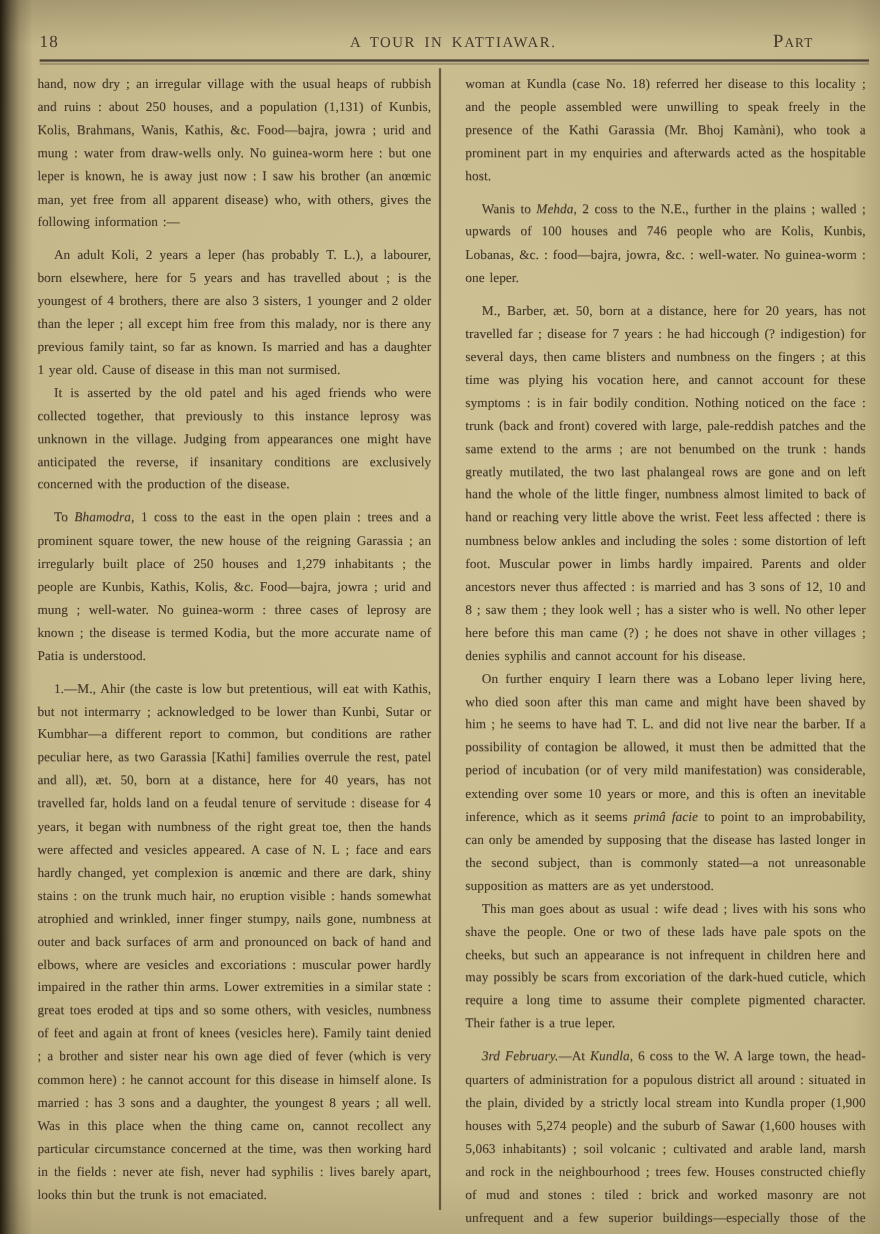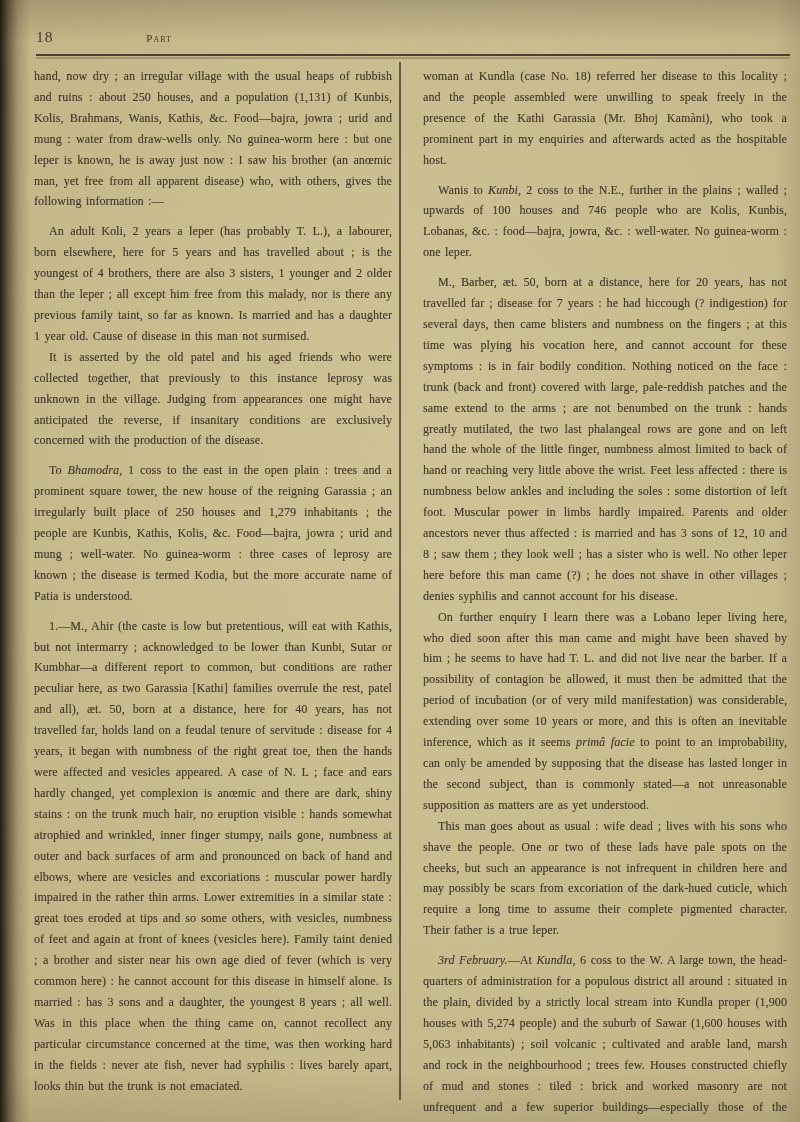--- a/index.html
+++ b/index.html
@@ -33,25 +33,25 @@
   }
   .running-title {
     flex: 1;
     text-align: center;
     font-size: 13.5px;
     letter-spacing: 1.4px;
     word-spacing: 3px;
   }
   .corner-label {
     width: 90px;
-    text-align: right;
+    text-align: center;
     padding-right: 44px;
     box-sizing: border-box;
     font-variant: small-caps;
-    font-size: 11px;
+    font-size: 17px;
     letter-spacing: 1px;
   }
 
   .header-rule {
     position: absolute;
     top: 54px; left: 36px; right: 10px;
     height: 2px;
     background: #4a4034;
     box-shadow: 0 3px 0 rgba(74, 64, 52, 0.30);
   }
@@ -88,39 +88,40 @@
   .para.gap { margin-top: 9px; }
   .it { font-style: italic; }
 </style>
 </head>
 <body>
 
 <div class="page">
 
   <div class="header">
     <div class="page-num">18</div>
+    <div class="running-title">A TOUR IN KATTIAWAR.</div>
     <div class="corner-label">Part</div>
   </div>
 
   <div class="header-rule"></div>
 
   <div class="column-divider"></div>
 
   <div class="text-body">
     <div class="col left">
         <p class="para"><span>hand, now dry ; an irregular village with the usual heaps of rubbish and ruins : about 250 houses, and a population (1,131) of Kunbis, Kolis, Brahmans, Wanis, Kathis, &amp;c. Food—bajra, jowra ; urid and mung : water from draw-wells only. No guinea-worm here : but one leper is known, he is away just now : I saw his brother (an anœmic man, yet free from all apparent disease) who, with others, gives the following information :—</span></p>
         <p class="para indent gap"><span>An adult Koli, 2 years a leper (has probably T. L.), a labourer, born elsewhere, here for 5 years and has travelled about ; is the youngest of 4 brothers, there are also 3 sisters, 1 younger and 2 older than the leper ; all except him free from this malady, nor is there any previous family taint, so far as known. Is married and has a daughter 1 year old. Cause of disease in this man not surmised.</span></p>
         <p class="para indent"><span>It is asserted by the old patel and his aged friends who were collected together, that previously to this instance leprosy was unknown in the village. Judging from appearances one might have anticipated the reverse, if insanitary conditions are exclusively concerned with the production of the disease.</span></p>
         <p class="para indent gap"><span>To </span><span class="it">Bhamodra</span><span>, 1 coss to the east in the open plain : trees and a prominent square tower, the new house of the reigning Garassia ; an irregularly built place of 250 houses and 1,279 inhabitants ; the people are Kunbis, Kathis, Kolis, &amp;c. Food—bajra, jowra ; urid and mung ; well-water. No guinea-worm : three cases of leprosy are known ; the disease is termed Kodia, but the more accurate name of Patia is understood.</span></p>
         <p class="para indent gap"><span>1.—M., Ahir (the caste is low but pretentious, will eat with Kathis, but not intermarry ; acknowledged to be lower than Kunbi, Sutar or Kumbhar—a different report to common, but conditions are rather peculiar here, as two Garassia [Kathi] families overrule the rest, patel and all), æt. 50, born at a distance, here for 40 years, has not travelled far, holds land on a feudal tenure of servitude : disease for 4 years, it began with numbness of the right great toe, then the hands were affected and vesicles appeared. A case of N. L ; face and ears hardly changed, yet complexion is anœmic and there are dark, shiny stains : on the trunk much hair, no eruption visible : hands somewhat atrophied and wrinkled, inner finger stumpy, nails gone, numbness at outer and back surfaces of arm and pronounced on back of hand and elbows, where are vesicles and excoriations : muscular power hardly impaired in the rather thin arms. Lower extremities in a similar state : great toes eroded at tips and so some others, with vesicles, numbness of feet and again at front of knees (vesicles here). Family taint denied ; a brother and sister near his own age died of fever (which is very common here) : he cannot account for this disease in himself alone. Is married : has 3 sons and a daughter, the youngest 8 years ; all well. Was in this place when the thing came on, cannot recollect any particular circumstance concerned at the time, was then working hard in the fields : never ate fish, never had syphilis : lives barely apart, looks thin but the trunk is not emaciated.</span></p>
       </div>
     <div class="gutter"></div>
     <div class="col right">
         <p class="para"><span>woman at Kundla (case No. 18) referred her disease to this locality ; and the people assembled were unwilling to speak freely in the presence of the Kathi Garassia (Mr. Bhoj Kamàni), who took a prominent part in my enquiries and afterwards acted as the hospitable host.</span></p>
-        <p class="para indent gap"><span>Wanis to </span><span class="it">Kunbi</span><span>, 2 coss to the N.E., further in the plains ; walled ; upwards of 100 houses and 746 people who are Kolis, Kunbis, Lobanas, &amp;c. : food—bajra, jowra, &amp;c. : well-water. No guinea-worm : one leper.</span></p>
+        <p class="para indent gap"><span>Wanis to </span><span class="it">Mehda</span><span>, 2 coss to the N.E., further in the plains ; walled ; upwards of 100 houses and 746 people who are Kolis, Kunbis, Lobanas, &amp;c. : food—bajra, jowra, &amp;c. : well-water. No guinea-worm : one leper.</span></p>
         <p class="para indent gap"><span>M., Barber, æt. 50, born at a distance, here for 20 years, has not travelled far ; disease for 7 years : he had hiccough (? indigestion) for several days, then came blisters and numbness on the fingers ; at this time was plying his vocation here, and cannot account for these symptoms : is in fair bodily condition. Nothing noticed on the face : trunk (back and front) covered with large, pale-reddish patches and the same extend to the arms ; are not benumbed on the trunk : hands greatly mutilated, the two last phalangeal rows are gone and on left hand the whole of the little finger, numbness almost limited to back of hand or reaching very little above the wrist. Feet less affected : there is numbness below ankles and including the soles : some distortion of left foot. Muscular power in limbs hardly impaired. Parents and older ancestors never thus affected : is married and has 3 sons of 12, 10 and 8 ; saw them ; they look well ; has a sister who is well. No other leper here before this man came (?) ; he does not shave in other villages ; denies syphilis and cannot account for his disease.</span></p>
         <p class="para indent"><span>On further enquiry I learn there was a Lobano leper living here, who died soon after this man came and might have been shaved by him ; he seems to have had T. L. and did not live near the barber. If a possibility of contagion be allowed, it must then be admitted that the period of incubation (or of very mild manifestation) was considerable, extending over some 10 years or more, and this is often an inevitable inference, which as it seems </span><span class="it">primâ facie</span><span> to point to an improbability, can only be amended by supposing that the disease has lasted longer in the second subject, than is commonly stated—a not unreasonable supposition as matters are as yet understood.</span></p>
         <p class="para indent"><span>This man goes about as usual : wife dead ; lives with his sons who shave the people. One or two of these lads have pale spots on the cheeks, but such an appearance is not infrequent in children here and may possibly be scars from excoriation of the dark-hued cuticle, which require a long time to assume their complete pigmented character. Their father is a true leper.</span></p>
         <p class="para indent gap"><span class="it">3rd February.</span><span>—At </span><span class="it">Kundla</span><span>, 6 coss to the W. A large town, the head-quarters of administration for a populous district all around : situated in the plain, divided by a strictly local stream into Kundla proper (1,900 houses with 5,274 people) and the suburb of Sawar (1,600 houses with 5,063 inhabitants) ; soil volcanic ; cultivated and arable land, marsh and rock in the neighbourhood ; trees few. Houses constructed chiefly of mud and stones : tiled : brick and worked masonry are not unfrequent and a few superior buildings—especially those of the administration—are solidly and well constructed : imperfect fortifications on the elevated area occupied by the town. People of various castes—Wanis of two kinds, Brahmans, Kolis, Kumbhars, weavers, artificers, Dhers, Mussulmans. Food—bajra and jowra, some wheat and rice ; urid, mung, &amp;c. : very little animal food is eaten, and then only by the Mussulmans and some Kolis, &amp;c. : fresh fish is very scarce, some salt fish is imported from the nearest port : the great majority of the people follow their leaders the Mahajans in being strict vegetarians, and in opposing all destruction of animal life of any kind and for any purposes. Drinking-water chiefly from the river, whose dry bed is now (February) dotted over with small pits, whence water is taken by women after slow percolation through the superficial gravelly stratum : the wells vary in depth according to their position, and those at a distance from the river generally furnish only brackish water ; some</span></p>
       </div>
   </div>
 
 </div>
 
 </body></html>

